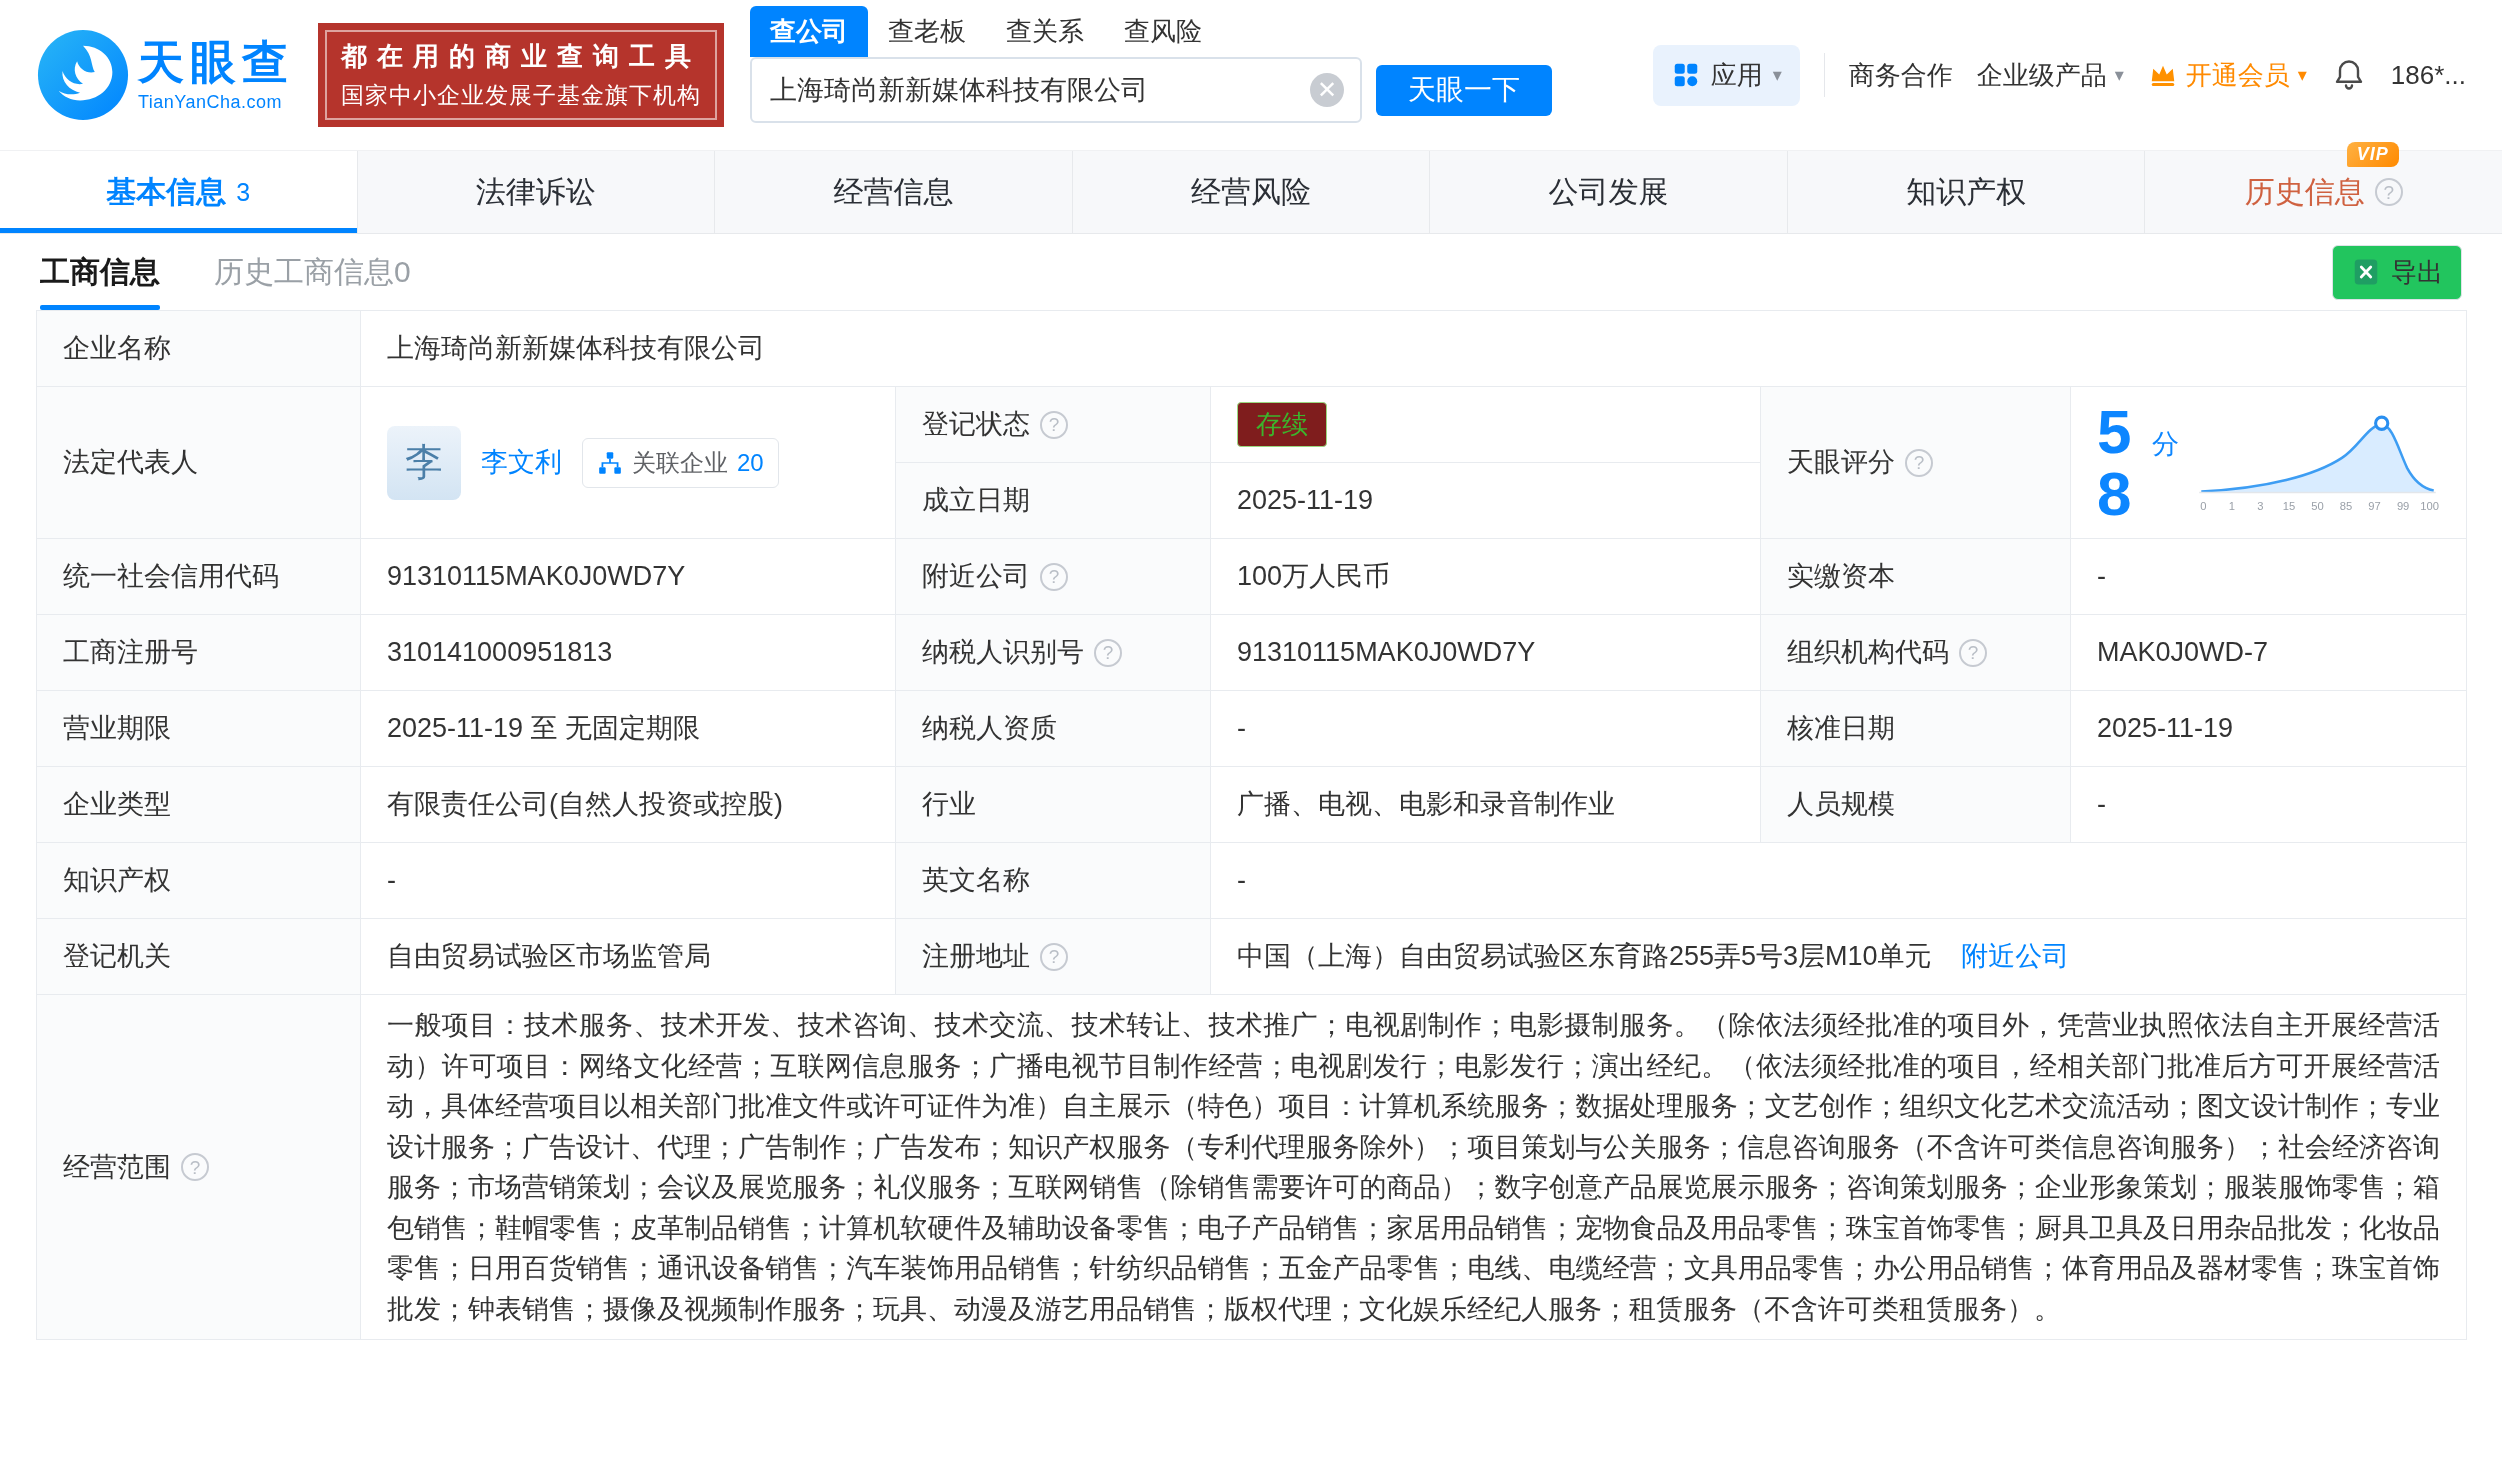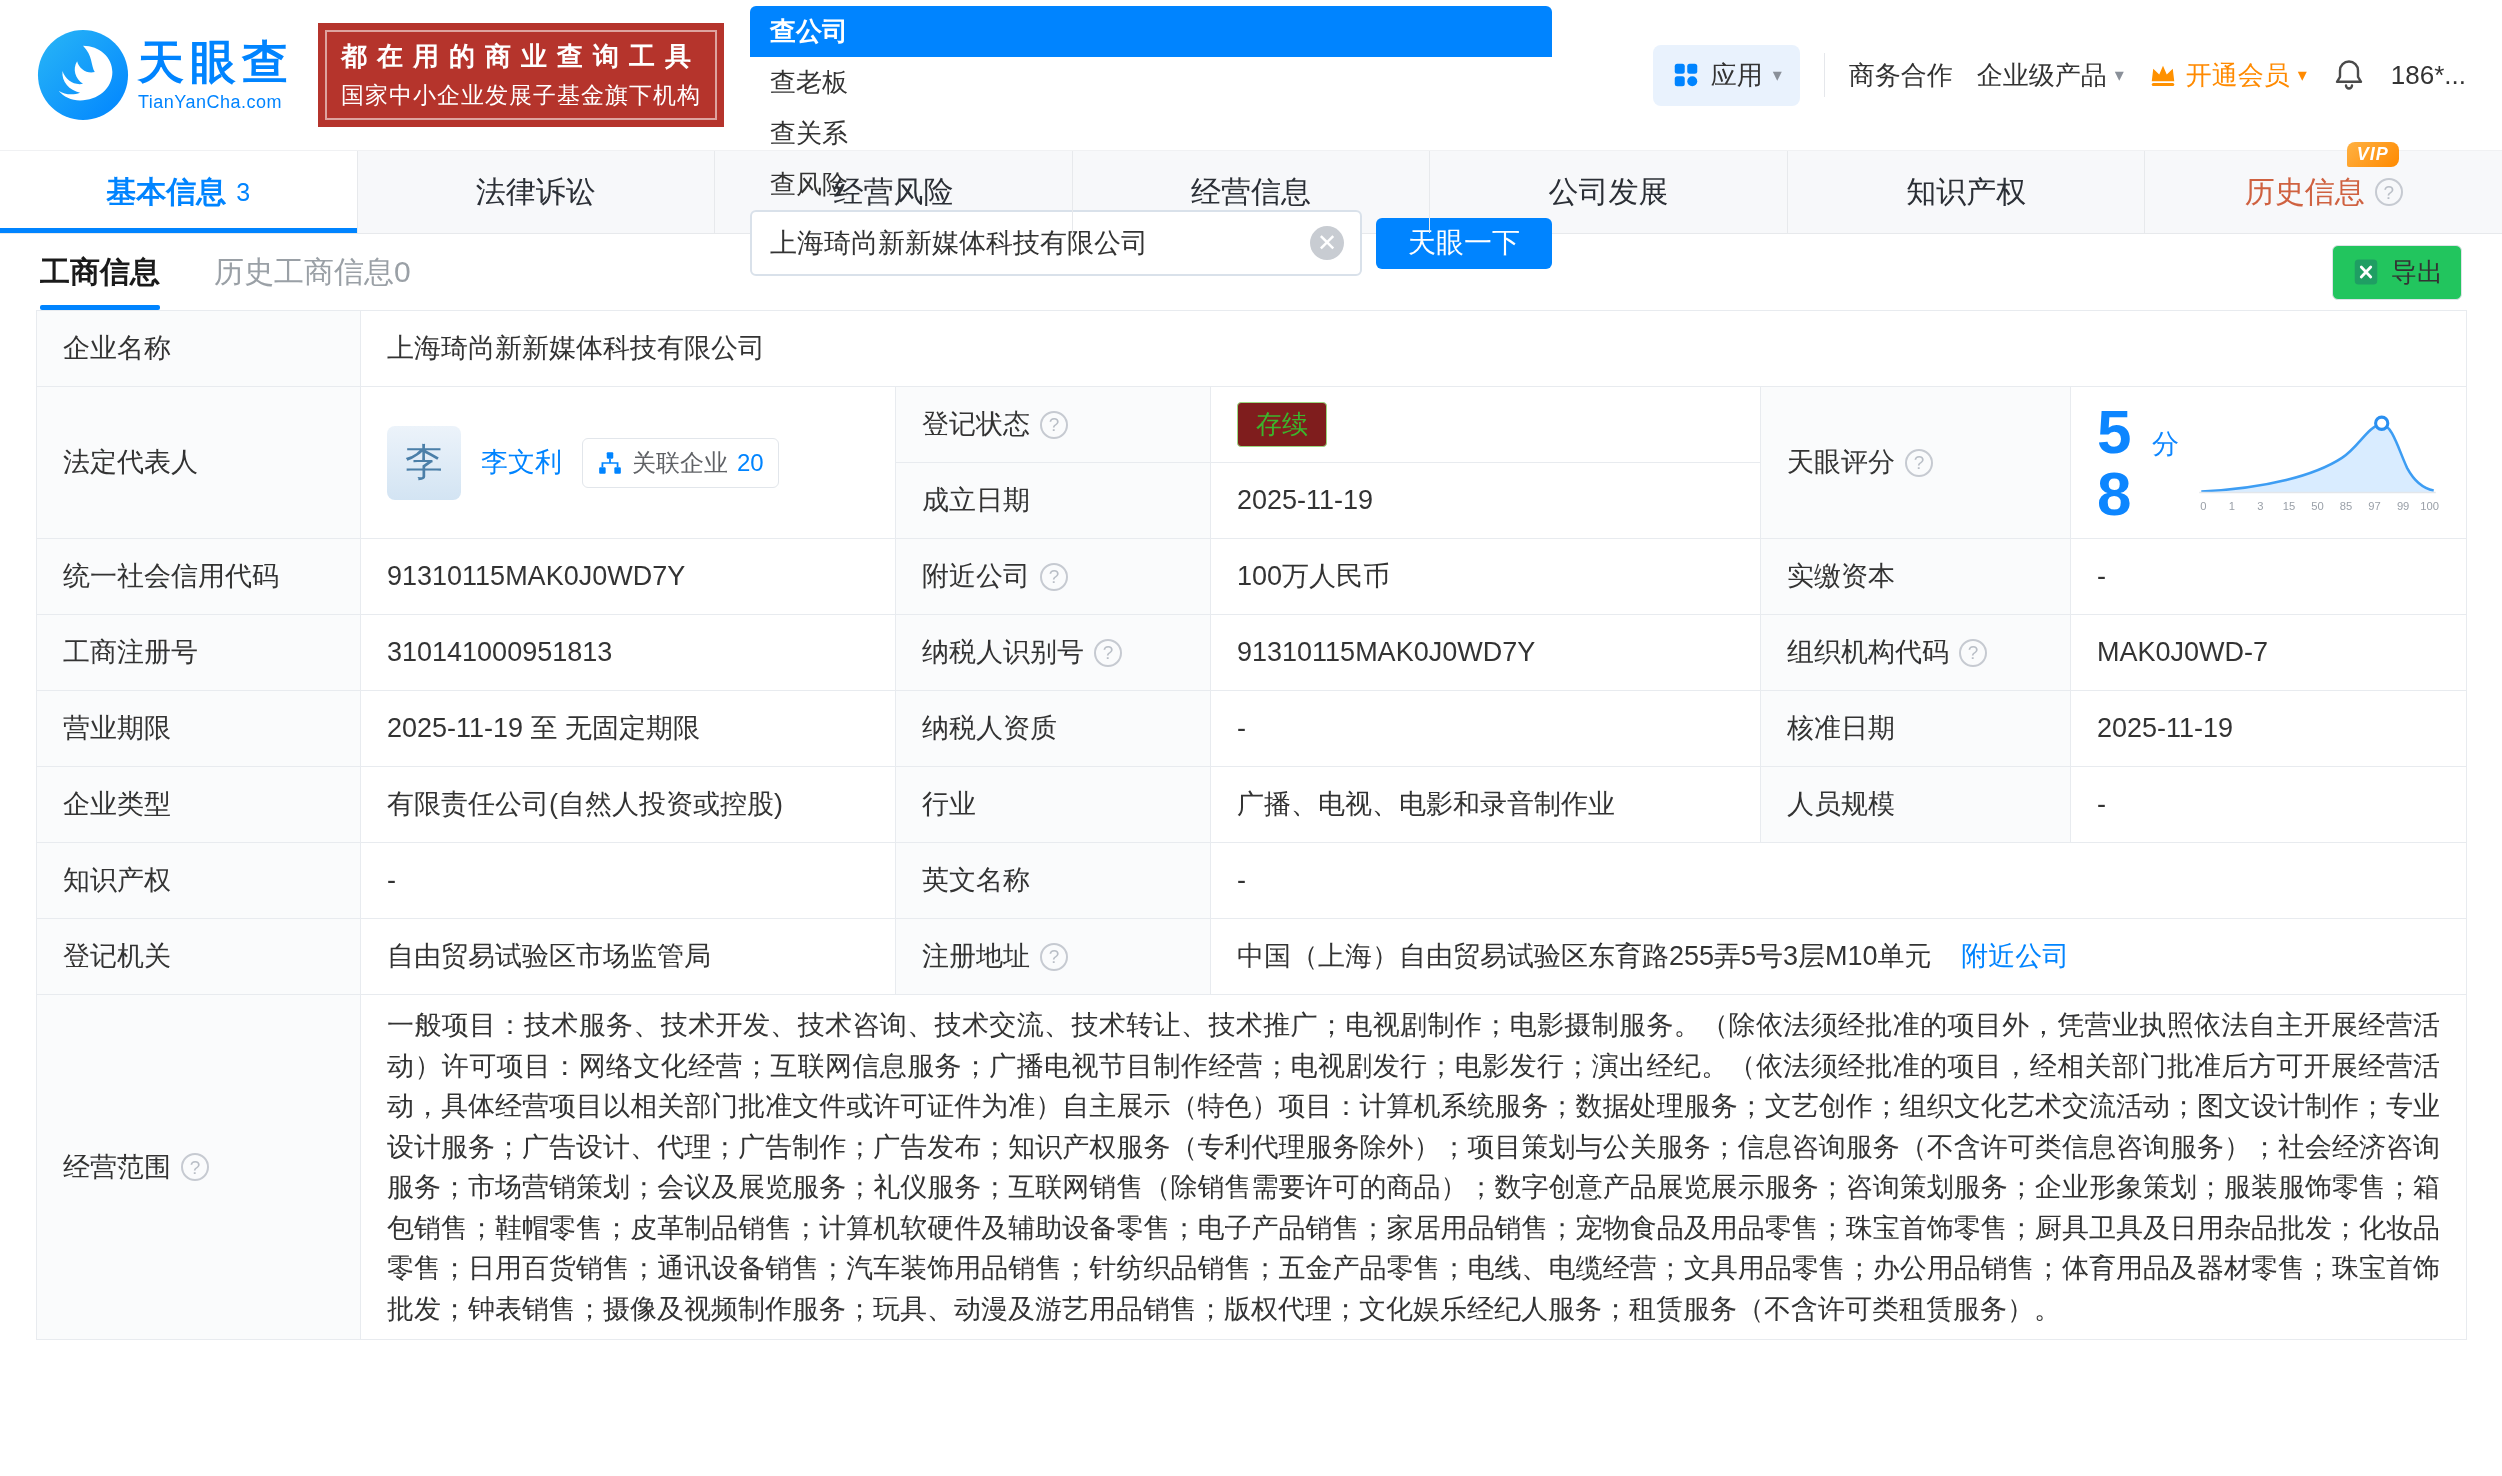--- a/index.html
+++ b/index.html
@@ -13,21 +13,21 @@
   .topbar { display:flex; align-items:center; height:150px; padding:0 36px; }
   .logo { display:flex; align-items:center; gap:8px; cursor:pointer; flex:none; }
   .logo-cn { font-size:46px; font-weight:700; color:#0084ff; letter-spacing:6px; line-height:1.1; }
   .logo-en { font-size:18px; color:#0084ff; margin-top:4px; letter-spacing:0.5px; }
   .slogan { margin-left:24px; background:#b5342c; color:#fff; padding:7px; flex:none; }
   .slogan-inner { border:2px solid rgba(255,255,255,.55); padding:7px 14px; text-align:center; }
   .slogan-l1 { font-size:26px; font-weight:700; letter-spacing:10px; white-space:nowrap; }
   .slogan-l2 { font-size:23px; letter-spacing:1px; margin-top:6px; white-space:nowrap; }
 
   .search-wrap { margin-left:26px; align-self:flex-start; margin-top:6px; flex:none; }
-  .search-tabs { display:flex;flex-direction:column; }
+  .search-tabs { display:flex; }
   .search-tab { font-size:26px; color:#333; padding:8px 20px; border-radius:6px 6px 0 0; cursor:pointer; }
   .search-tab.active { background:#0084ff; color:#fff; font-weight:700; }
   .search-row { display:flex; align-items:center; }
   .search-box { width:612px; height:66px; border:2px solid #d9e1ea; border-radius:6px; display:flex; align-items:center; padding:0 16px 0 18px; background:#fff; }
   .search-box input { flex:1; border:0; outline:0; font-size:27px; color:#333; background:transparent; font-family:inherit; min-width:0; }
   .clear-btn { width:34px; height:34px; border-radius:50%; background:#c8ccd2; color:#fff; font-size:24px; line-height:34px; text-align:center; cursor:pointer; flex:none; }
   .search-btn { height:51px; margin-left:14px; padding:0 32px; background:#0084ff; color:#fff; font-size:28px; border:0; border-radius:6px; cursor:pointer; font-family:inherit; white-space:nowrap; }
 
   .top-right { margin-left:auto; display:flex; align-items:center; gap:24px; font-size:26px; color:#333; white-space:nowrap; }
   .apps-btn { display:flex; align-items:center; gap:10px; background:#e9f2fd; border-radius:8px; padding:13px 18px; cursor:pointer; }
@@ -160,24 +160,24 @@
 
 <nav class="main-tabs">
   <div class="main-tab active">
     <span>基本信息</span>
     <span class="count">3</span>
   </div>
   <div class="main-tab">
     <span>法律诉讼</span>
   </div>
   <div class="main-tab">
+    <span>经营信息</span>
+  </div>
+  <div class="main-tab">
     <span>经营风险</span>
-  </div>
-  <div class="main-tab">
-    <span>经营信息</span>
   </div>
   <div class="main-tab">
     <span>公司发展</span>
   </div>
   <div class="main-tab">
     <span>知识产权</span>
   </div>
   <div class="main-tab history">
     <span class="hist-wrap">
       <span>历史信息</span>

